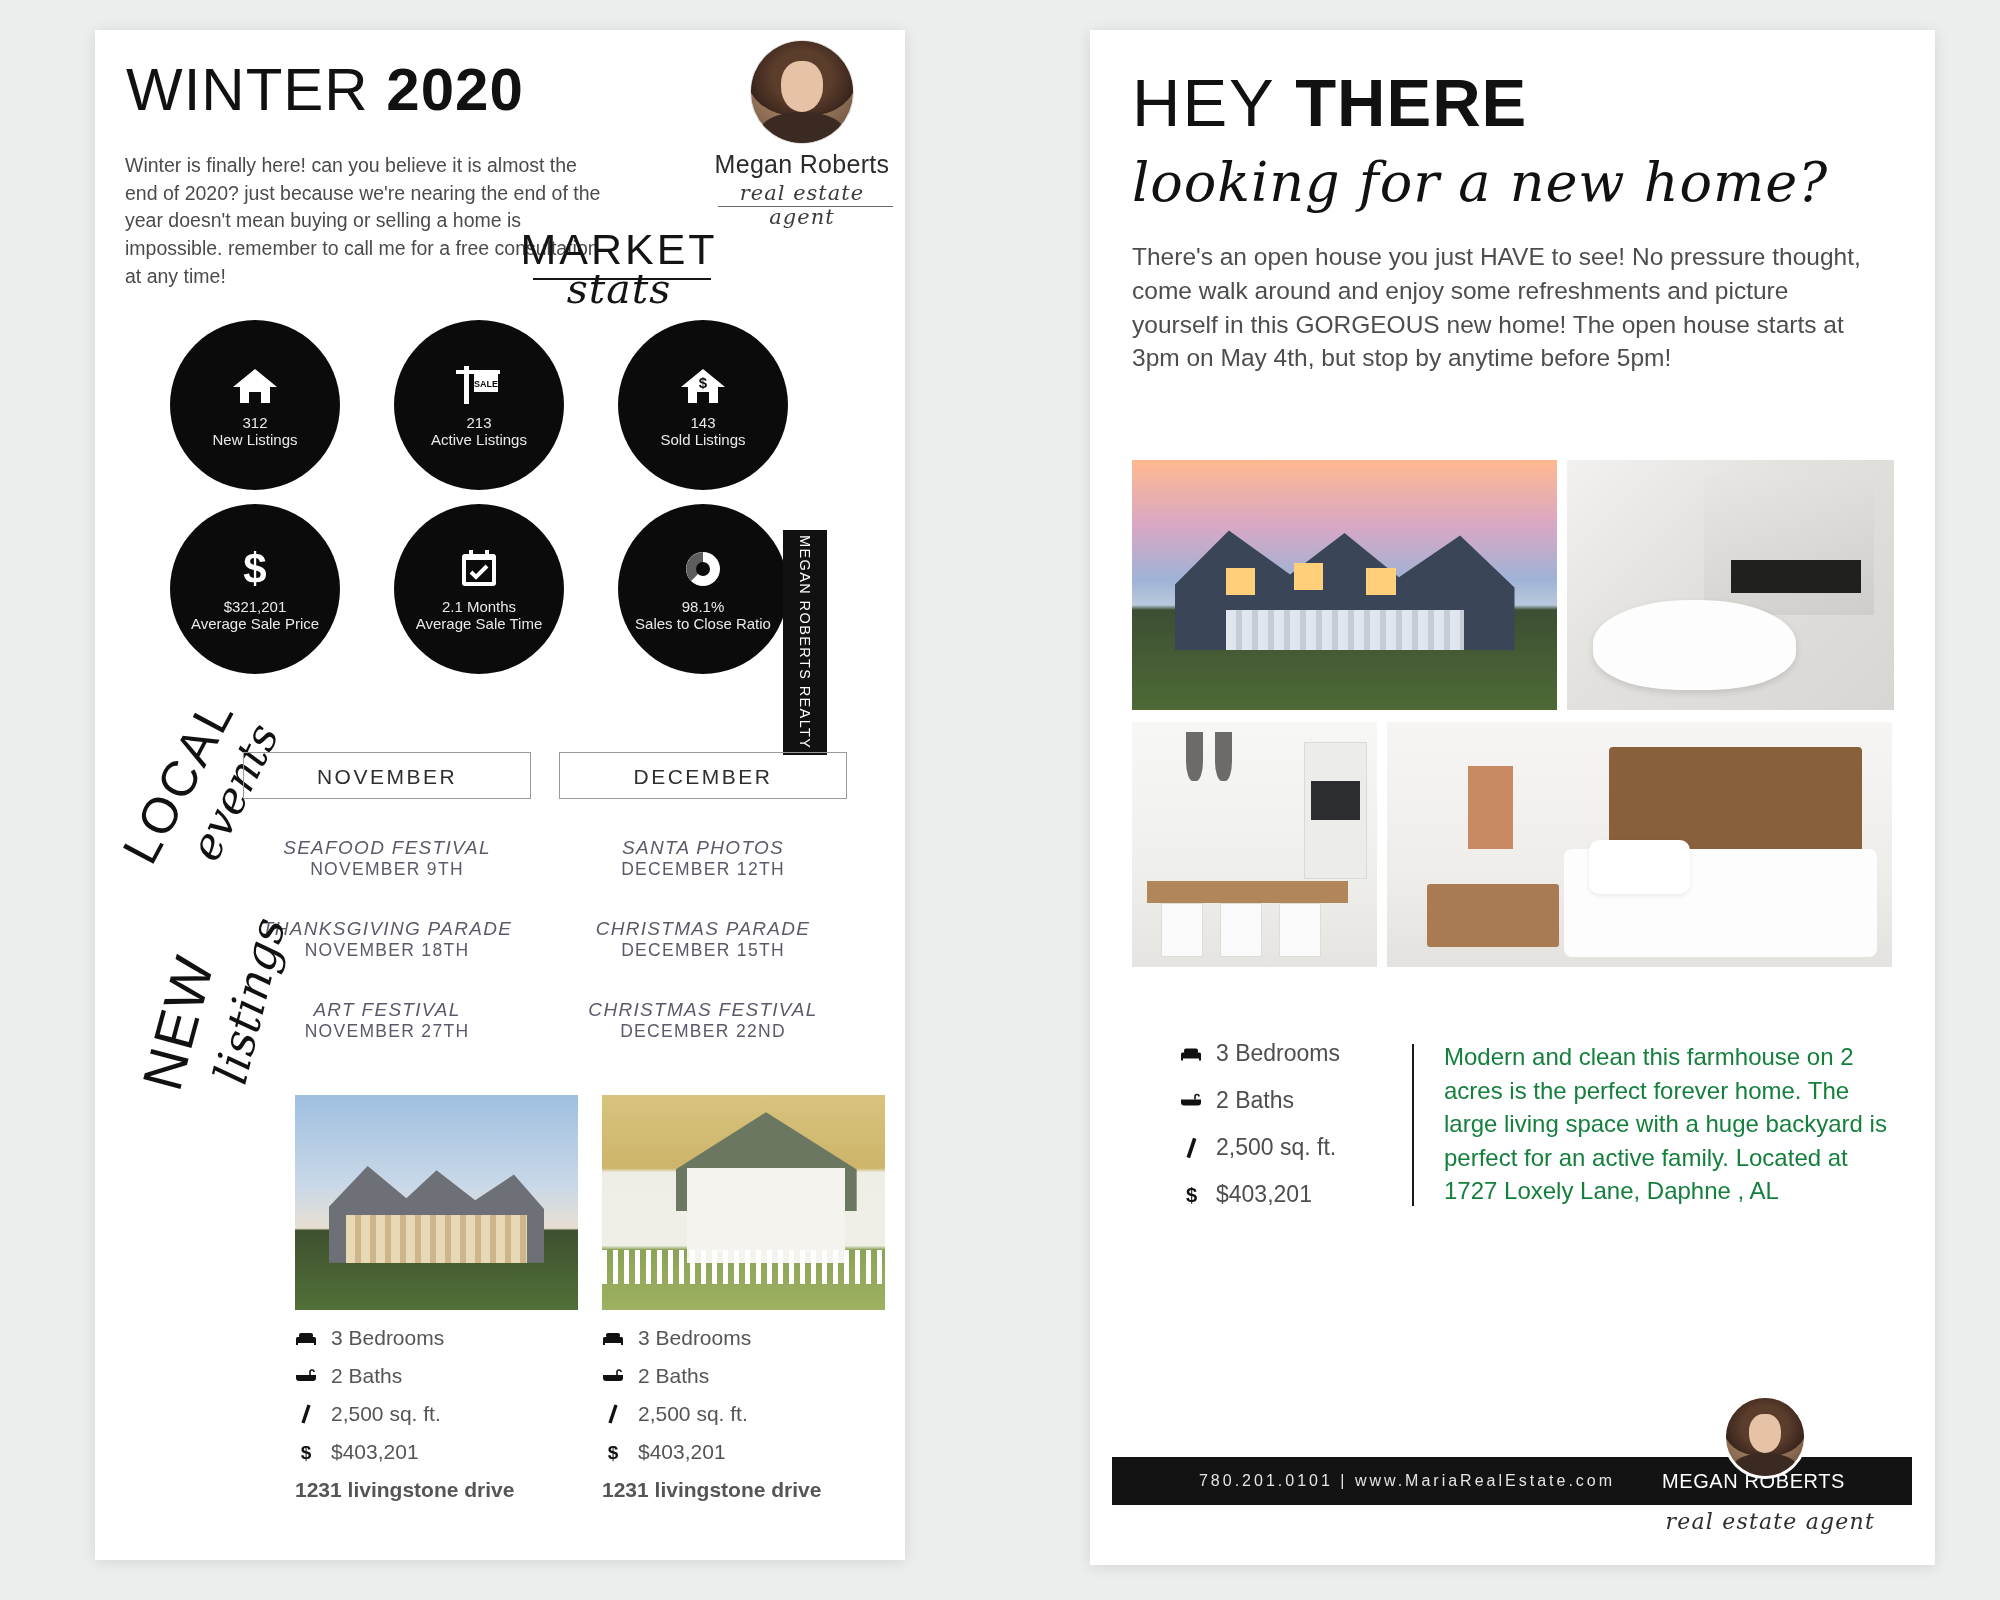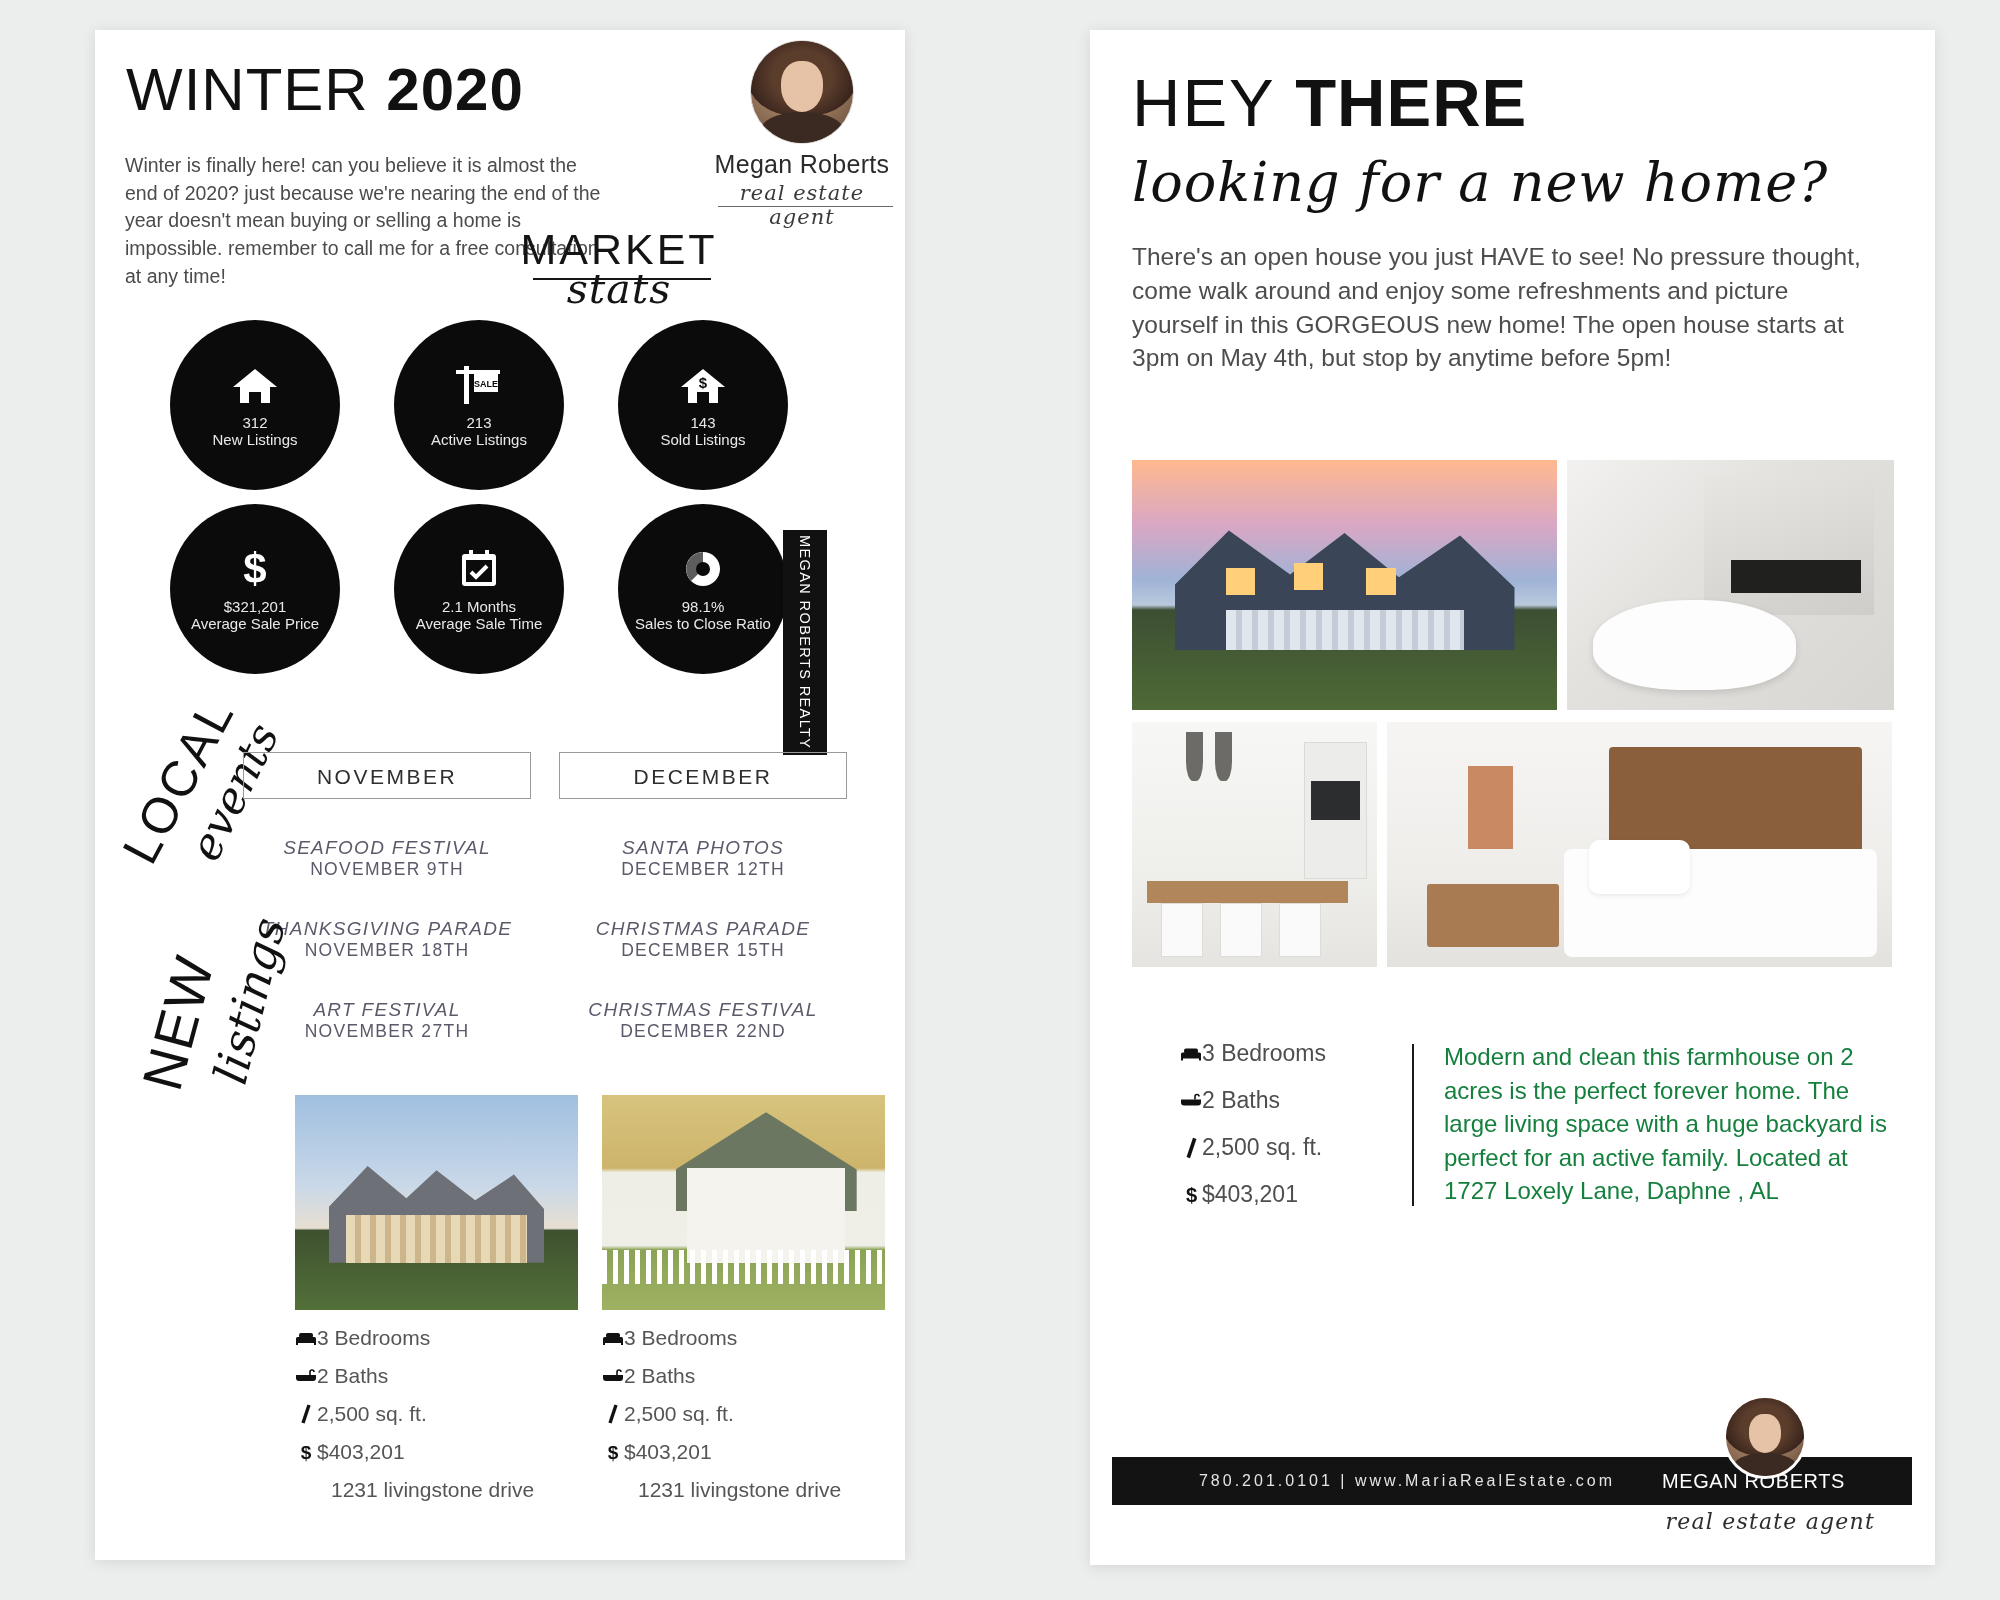--- a/index.html
+++ b/index.html
@@ -168,24 +168,24 @@
   .ph-houseB::after {
     content:""; position:absolute; left:30%; top:34%; width:56%; height:44%;
     background:#f4f3ee;
   }
   .picket {
     position:absolute; left:0; bottom:12%; width:100%; height:16%;
     background: repeating-linear-gradient(90deg,#fff 0 5px,transparent 5px 11px); z-index:2;
   }
 
   .spec-list { margin-top: 16px; }
-  .spec-row { display: flex; align-items: center; margin-bottom: 14px; }
+  .spec-row { display: flex; align-items: center; gap: 14px; margin-bottom: 14px; }
   .spec-ico { width: 22px; display: flex; justify-content: center; color: #111; }
   .spec-txt { font-size: 21px; color: #555; }
-  .spec-addr { font-size: 21px; color: #555; margin-left: 36px; margin-top: 4px; }
+  .spec-addr { font-size: 21px; color: #555; margin-top: 4px; font-weight: bold; }
 
   
   .rp-pad { position: absolute; left: 42px; top: 34px; width: 760px; }
   .hey-title { font-size: 67px; font-weight: 300; letter-spacing: 2px; color: #111; }
   .hey-title b { font-weight: 800; letter-spacing: 1px; }
   .looking-script {
     font-family: "DejaVu Serif", serif; font-style: italic; font-weight: 400;
     font-size: 54px; color: #111; margin-top: 10px; letter-spacing: 1px; white-space: nowrap;
   }
   .rp-body {

